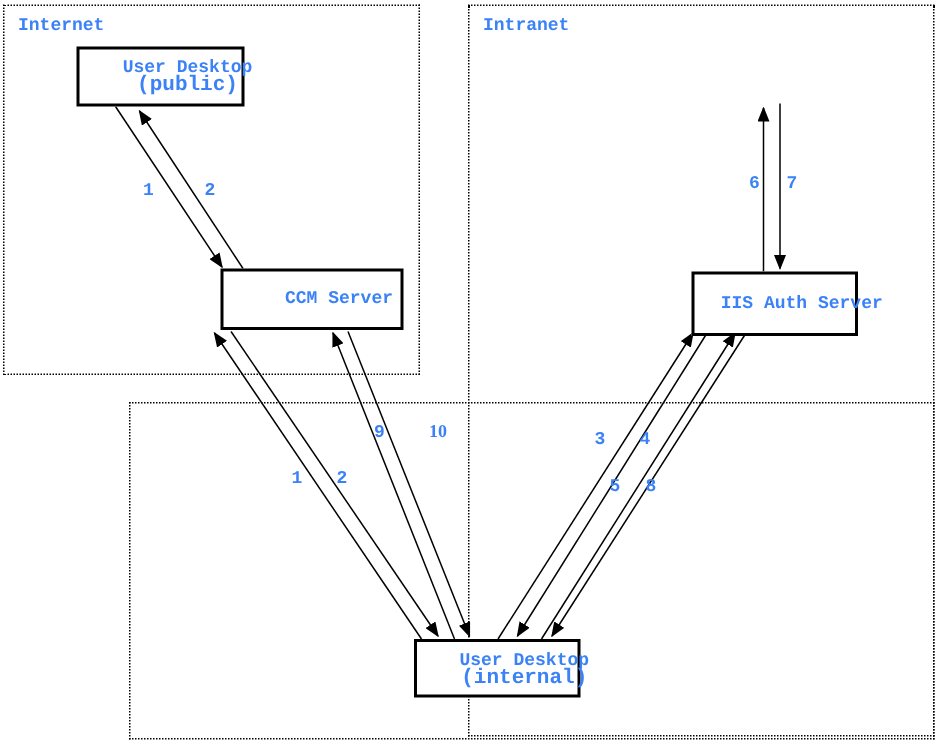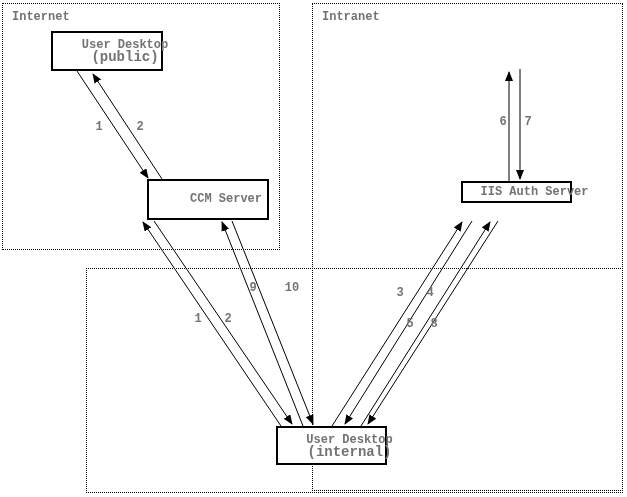--- a/index.html
+++ b/index.html
@@ -1,19 +1,19 @@
 <!DOCTYPE html>
 <html><head>
 <meta charset="utf-8">
 <style>
   html,body { margin:0; padding:0; background:#ffffff; }
   .canvas {
     position:relative; width:627px; height:497px; background:#ffffff;
     font-family:"Liberation Mono","DejaVu Sans Mono",monospace;
-    color:#737373; overflow:hidden;
+    color:#3b82f6; overflow:hidden;
   }
   .zone { position:absolute; border:1px dotted #000000; box-sizing:border-box; }
   .zone-label {
     position:absolute; left:9px; top:6px;
     font-size:12px; font-weight:bold; white-space:nowrap;
   }
   .arrows { position:absolute; left:0; top:0; z-index:2; }
   .node {
     position:absolute; border:2px solid #000000; background:#ffffff;
     box-sizing:border-box; z-index:3;
@@ -71,37 +71,37 @@
   <div class="node" style="left:51px; top:31px; width:112px; height:40px;">
     <div class="node-title">User Desktop</div>
     <div class="node-sub">(public)</div>
   </div>
 
   <div class="node" style="left:147px; top:179px; width:122px; height:41px;">
     <div class="node-title">CCM Server</div>
   </div>
 
 
-  <div class="node" style="left:461px; top:181px; width:111px; height:22px;align-items:center;">
+  <div class="node" style="left:461px; top:181px; width:111px; height:43px;align-items:center;">
     <div class="node-title">IIS Auth Server</div>
   </div>
 
   <div class="node" style="left:276px; top:426px; width:111px; height:39px;">
     <div class="node-title">User Desktop</div>
     <div class="node-sub">(internal)</div>
   </div>
 
   <span class="num" style="left:99px;  top:127px;">1</span>
   <span class="num" style="left:140px; top:127px;">2</span>
 
   <span class="num" style="left:198px; top:319px;">1</span>
   <span class="num" style="left:228px; top:319px;">2</span>
 
   <span class="num" style="left:253px; top:288px;">9</span>
-  <span class="num" style="left:292px; top:288px;">10</span>
+  <span class="num" style="left:292px; top:288px;font-family:Liberation Serif, serif;">10</span>
 
   <span class="num" style="left:400px; top:293px;">3</span>
   <span class="num" style="left:430px; top:293px;">4</span>
   <span class="num" style="left:410px; top:324px;">5</span>
   <span class="num" style="left:434px; top:324px;">8</span>
 
   <span class="num" style="left:503px; top:122px;">6</span>
   <span class="num" style="left:528px; top:122px;">7</span>
 
 </div>

